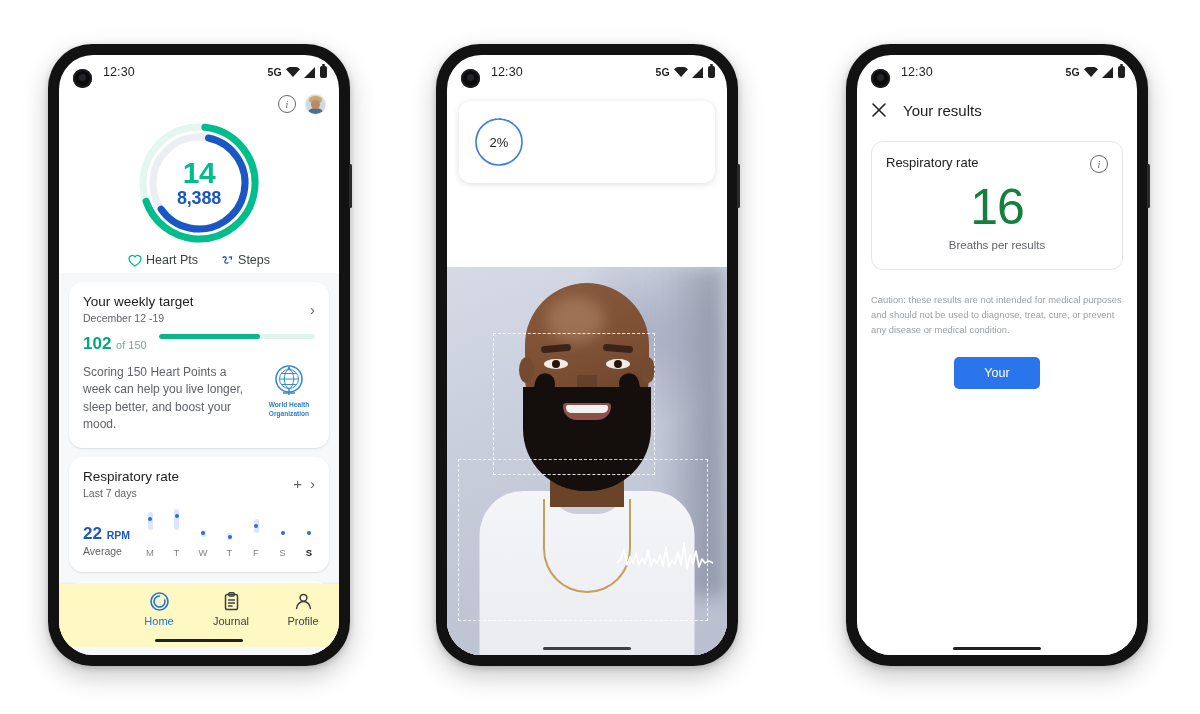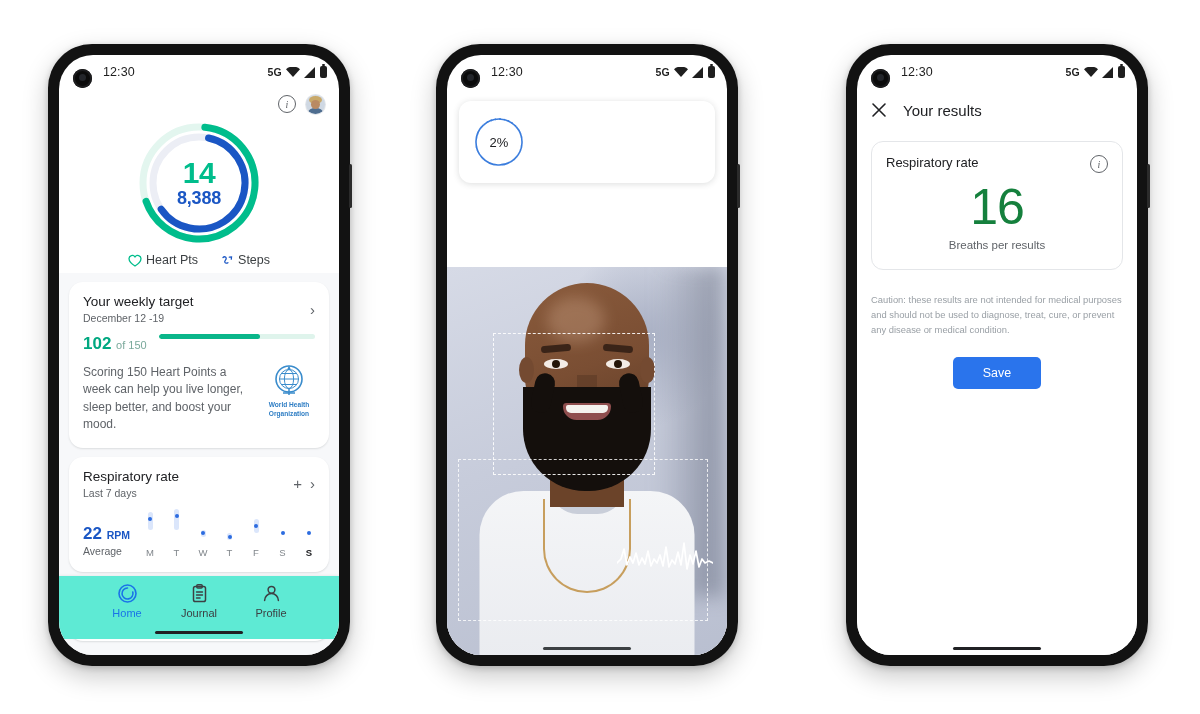--- a/index.html
+++ b/index.html
@@ -102,22 +102,22 @@
   .rr-col{width:12px;display:flex;flex-direction:column;align-items:center;height:100%;
           justify-content:flex-end;position:relative;}
   .rr-plot{position:relative;width:12px;height:38px;}
   .rr-band{position:absolute;left:3.5px;width:5px;border-radius:3px;background:#dbe6fb;}
   .rr-dot{position:absolute;left:4px;width:4px;height:4px;border-radius:50%;background:#2c6ce0;}
   .rr-lab{font-size:9.5px;color:#80868b;margin-top:3px;}
   .rr-lab.on{color:#202124;font-weight:700;}
 
   .card.ghost{height:34px;overflow:hidden;margin-bottom:0;}
 
-  .navbar{position:absolute;left:0;right:0;bottom:16px;height:56px;background:#5eead4;
-          display:flex;align-items:flex-start;justify-content:center;padding-top:7px;
+  .navbar{position:absolute;left:0;right:0;bottom:8px;height:56px;background:#fef9c3;
+          display:flex;align-items:flex-start;justify-content:flex-end;padding-top:7px;
           box-shadow:0 -1px 2px rgba(60,64,67,.07);}
   .nav-i{display:flex;flex-direction:column;align-items:center;gap:3px;width:72px;}
   .nav-l{font-size:11px;color:#3c4043;}
   .nav-i.active .nav-l{color:#1a73e8;}
   .homebar{position:absolute;left:50%;transform:translateX(-50%);bottom:5px;
            width:88px;height:3px;border-radius:2px;background:#202124;}
 
   
   .p2-body{position:absolute;left:0;right:0;top:34px;bottom:0;background:#fff;overflow:hidden;}
   .p2-cardwrap{padding:12px 12px 0;background:#fff;}
@@ -496,20 +496,20 @@
           <div class="res-h">
             <div class="res-t">Respiratory rate</div>
             <div class="info-circ">i</div>
           </div>
           <div class="res-n">16</div>
           <div class="res-u">Breaths per results</div>
         </div>
 
         <div class="caution">Caution: these results are not intended for medical purposes and should not be used to diagnose, treat, cure, or prevent any disease or medical condition.</div>
 
-        <button class="save">Save</button>
+        <button class="save">Your</button>
 
         <div class="homebar"></div>
       </div>
     </div>
   </div>
 
 </div>
 
 </body></html>

